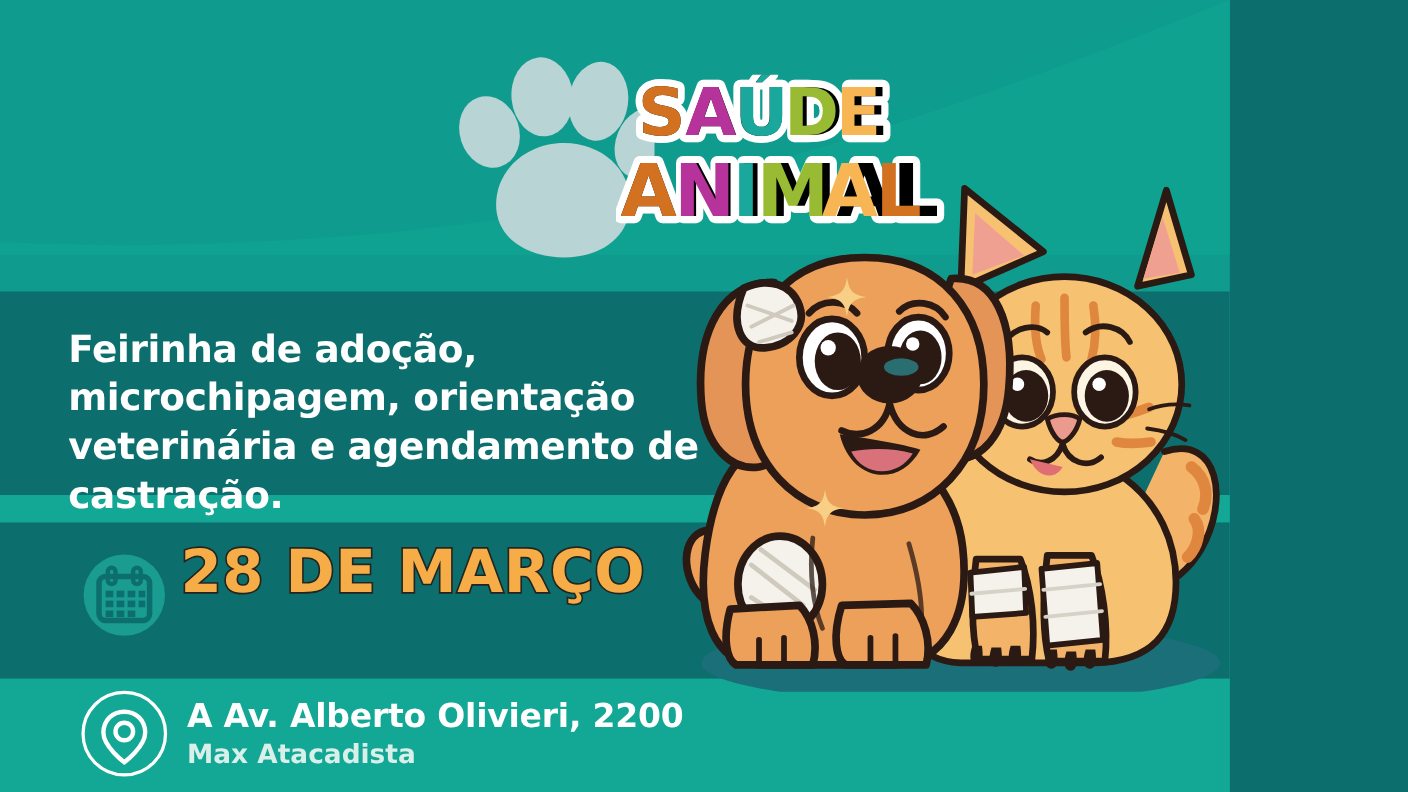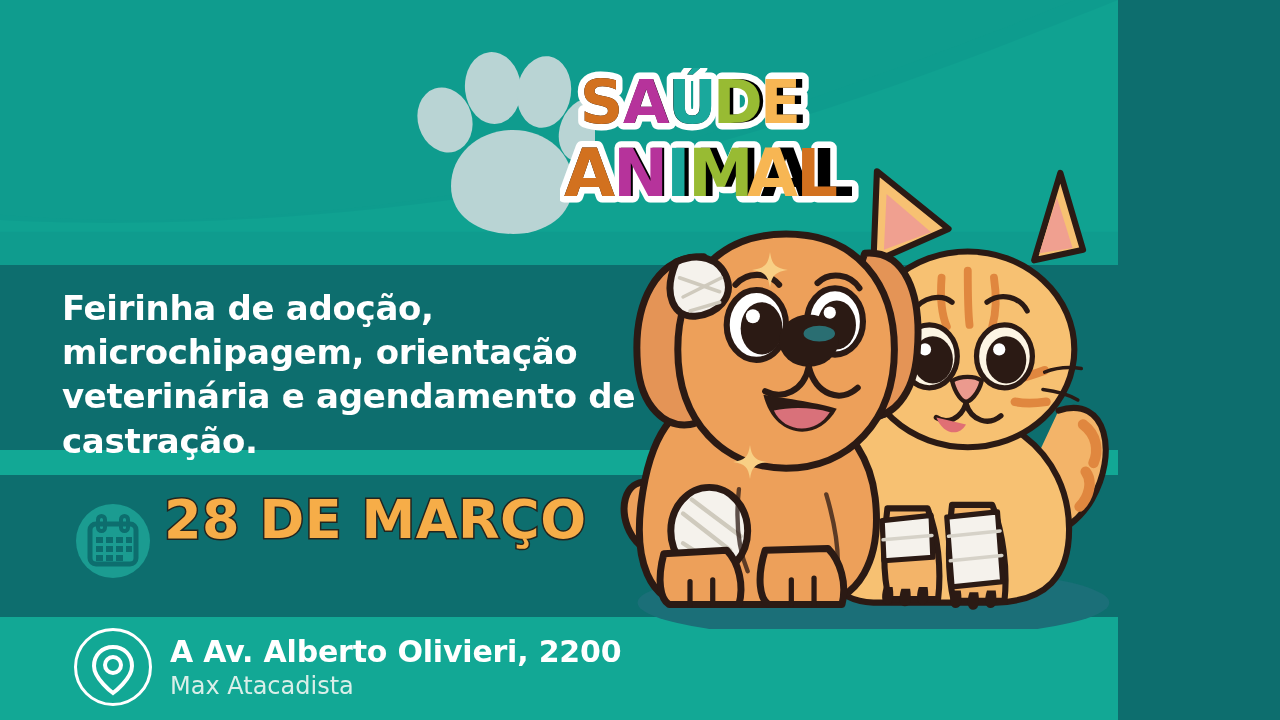--- a/index.html
+++ b/index.html
@@ -19,21 +19,21 @@
   #band-addr{top:617px;height:103px;background:#12a895;}
 
   
   #logo-block{position:absolute;left:566px;top:72px;width:300px;}
 
   
   #paw{position:absolute;left:405px;top:38px;width:190px;height:200px;}
 
   
   #desc{
-    position:absolute;left:62px;top:286px;width:680px;
+    position:absolute;left:62px;top:296px;width:680px;
     color:#ffffff;font-weight:bold;font-size:34px;line-height:1.30;
     font-family:"DejaVu Sans",sans-serif;letter-spacing:-0.3px;
   }
 
   
   #date-row{position:absolute;left:76px;top:492px;display:flex;align-items:flex-start;}
   #cal-circle{
     width:74px;height:74px;border-radius:50%;background:#1b9c91;
     position:relative;flex:none;margin-top:12px;
   }
@@ -56,21 +56,21 @@
   #pin-circle{
     width:72px;height:72px;border-radius:50%;
     border:3px solid #ffffff;position:relative;flex:none;
   }
   #addr-text{margin-left:18px;}
   #addr-main{
     font-family:"DejaVu Sans",sans-serif;font-weight:bold;font-size:30px;
     color:#ffffff;letter-spacing:-0.2px;white-space:nowrap;
   }
   #addr-sub{
-    font-family:"DejaVu Sans",sans-serif;font-weight:normal;font-size:24px;
+    font-family:"DejaVu Sans",sans-serif;font-weight:bold;font-size:24px;
     color:#d9efe9;margin-top:3px;white-space:nowrap;
   }
 
   
   .sparkle{position:absolute;}
 </style>
 </head>
 <body>
 
 <div id="banner">

